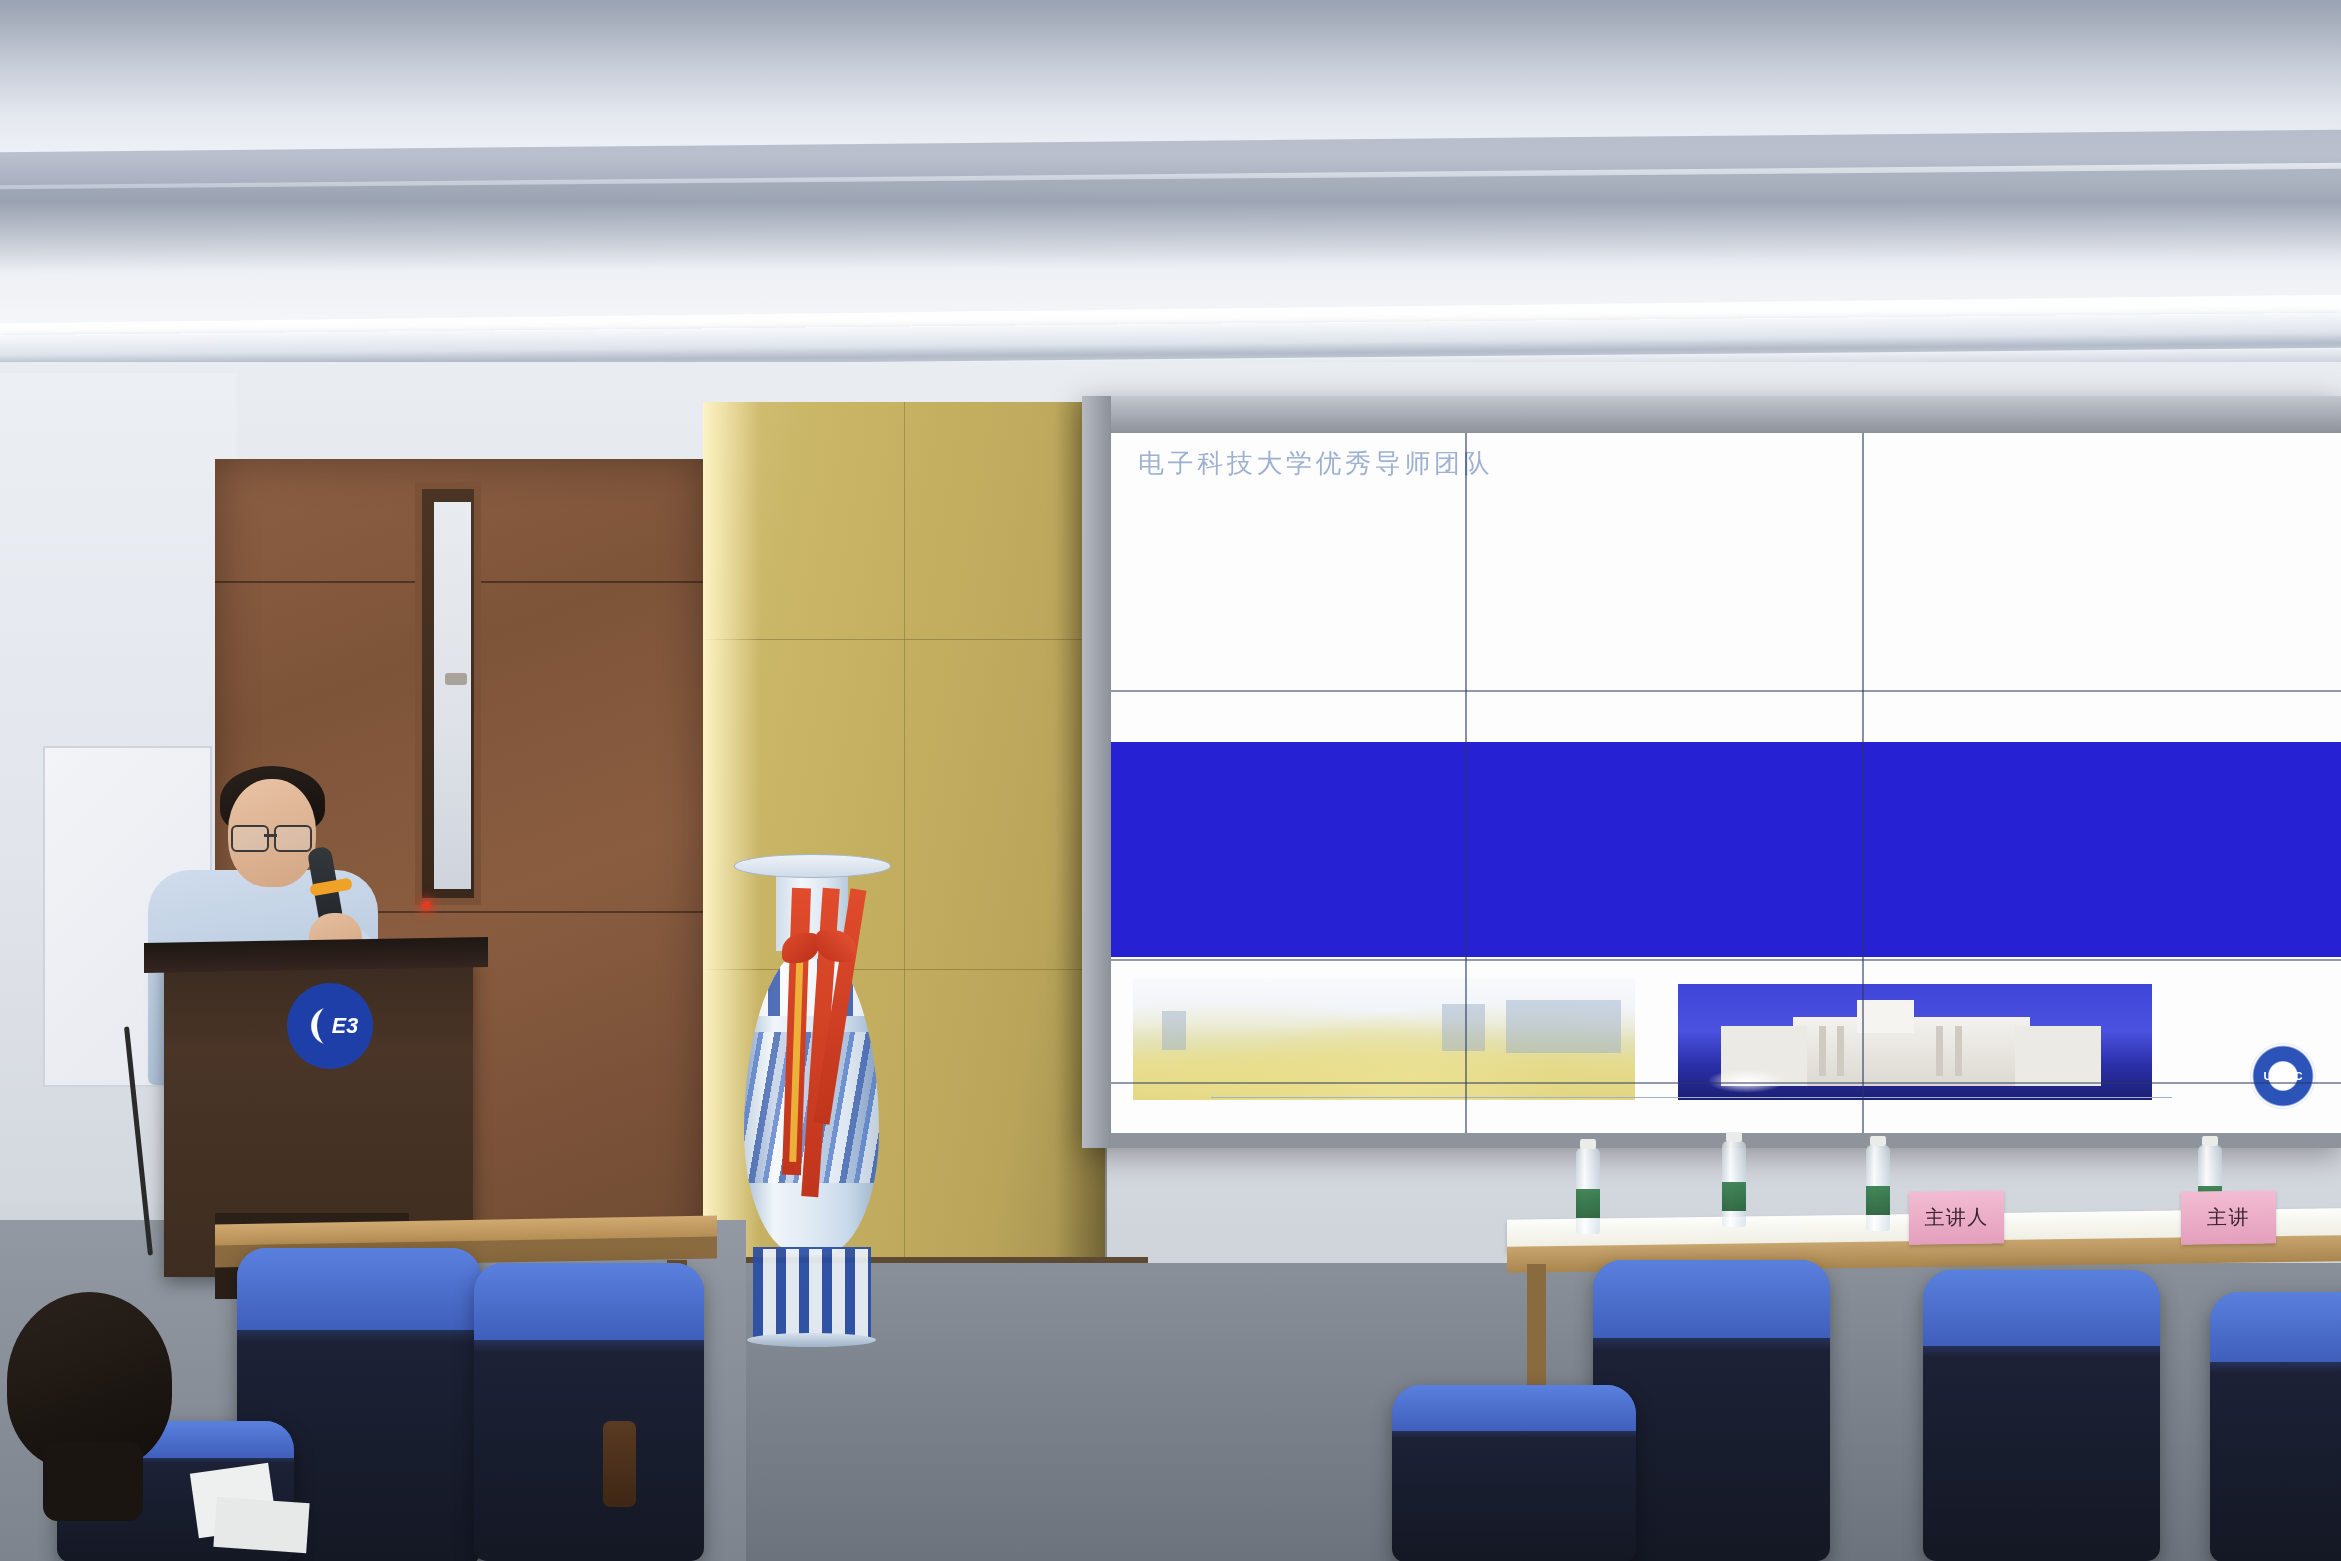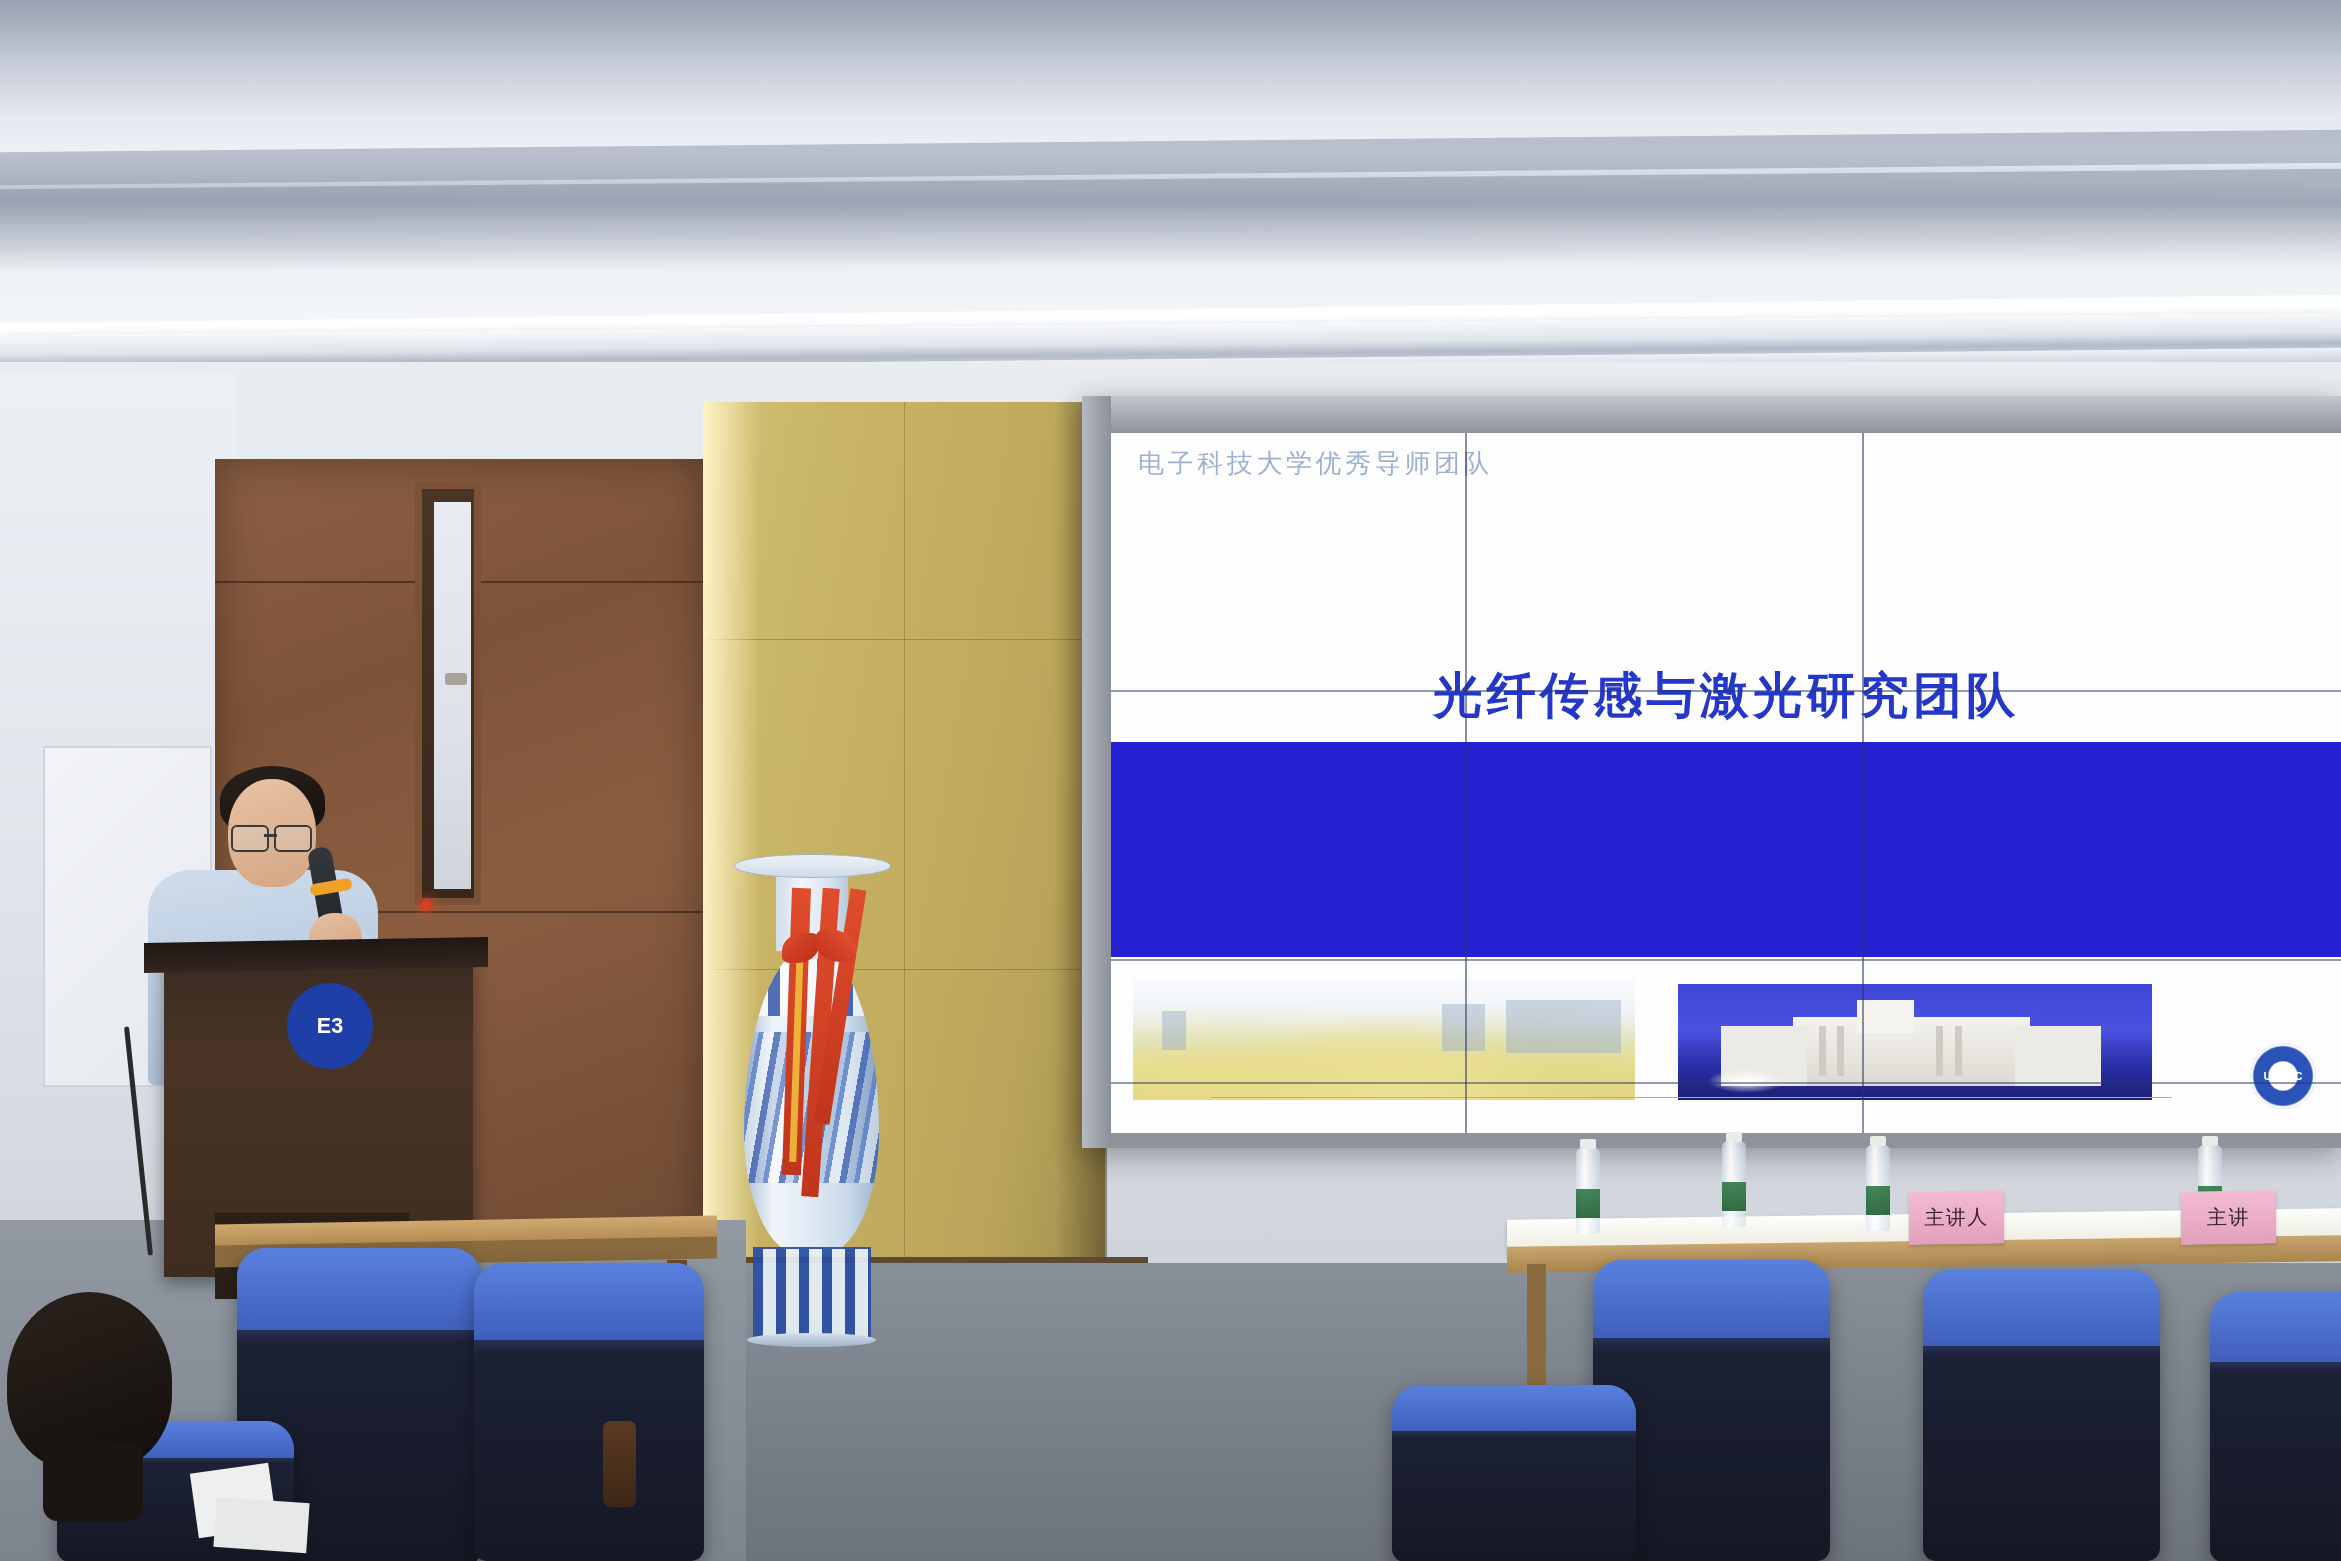--- a/index.html
+++ b/index.html
@@ -152,21 +152,21 @@
   .rt-gold{position:absolute;top:93px;left:53px;width:6.5px;height:215px;background:rgba(240,190,60,.9);transform:rotate(2deg);}
 
   
   .podium{left:164px;top:954px;width:309px;height:323px;
     background:linear-gradient(180deg,#3a2a20 0%,#4a3527 30%,#3d2c20 100%);
     box-shadow:0 5.7px 17px rgba(0,0,0,.4);}
   .podium-top{left:144px;top:940px;width:344px;height:30px;
     background:linear-gradient(180deg,#1e1713,#342520);transform:skewY(-1deg);}
   .podium-emblem{left:287px;top:983px;width:86px;height:86px;border-radius:50%;
     background:radial-gradient(circle,#ffffff 0 30%,#1f3fa8 32% 74%,#ffffff 76% 100%);
-    display:flex;align-items:center;justify-content:center;}
+    display:flex;align-items:center;justify-content:flex-end;font-style:italic;}
   .emblem-inner{width:56px;height:56px;border-radius:50%;background:#1f3fa8;
     color:#fff;display:flex;align-items:center;justify-content:center;font-size:21.5px;font-weight:bold;}
   .podium-base{left:215px;top:1213px;width:194px;height:86px;background:#2b2018;}
   .podium-cable{left:136px;top:1026px;width:5px;height:230px;
     background:#2a2a2a;border-radius:2.9px;transform:rotate(-6deg);}
 
   .spk-head{left:228px;top:779px;width:88px;height:108px;border-radius:48% 48% 44% 44%;
     background:linear-gradient(160deg,#e8c3a4,#d3a684);}
   .spk-hair{left:220px;top:766px;width:105px;height:69px;border-radius:50% 50% 36% 36%;
     background:linear-gradient(160deg,#2a211c,#14100d);}
@@ -266,21 +266,20 @@
   <div class="abs vw-frame"></div>
   <div class="abs vw-top-rail"></div>
   <div class="abs vw-left-rail"></div>
 
   <div class="abs vw-screen">
     <div class="slide">
 
       <div class="slide-corner">电子科技大学优秀导师团队</div>
 
 
-      <div class="slide-title2">光纤传感与激光研究团队</div>
 
       <div class="blue-band"></div>
 
       <div class="photo-campus">
         <div class="bld" style="left:29px;top:33px;width:24.4px;height:39px;"></div>
         <div class="bld" style="left:309px;top:26px;width:43px;height:47px;"></div>
         <div class="bld" style="left:373px;top:21.5px;width:115px;height:53px;"></div>
       </div>
 
       <div class="photo-bldg">

